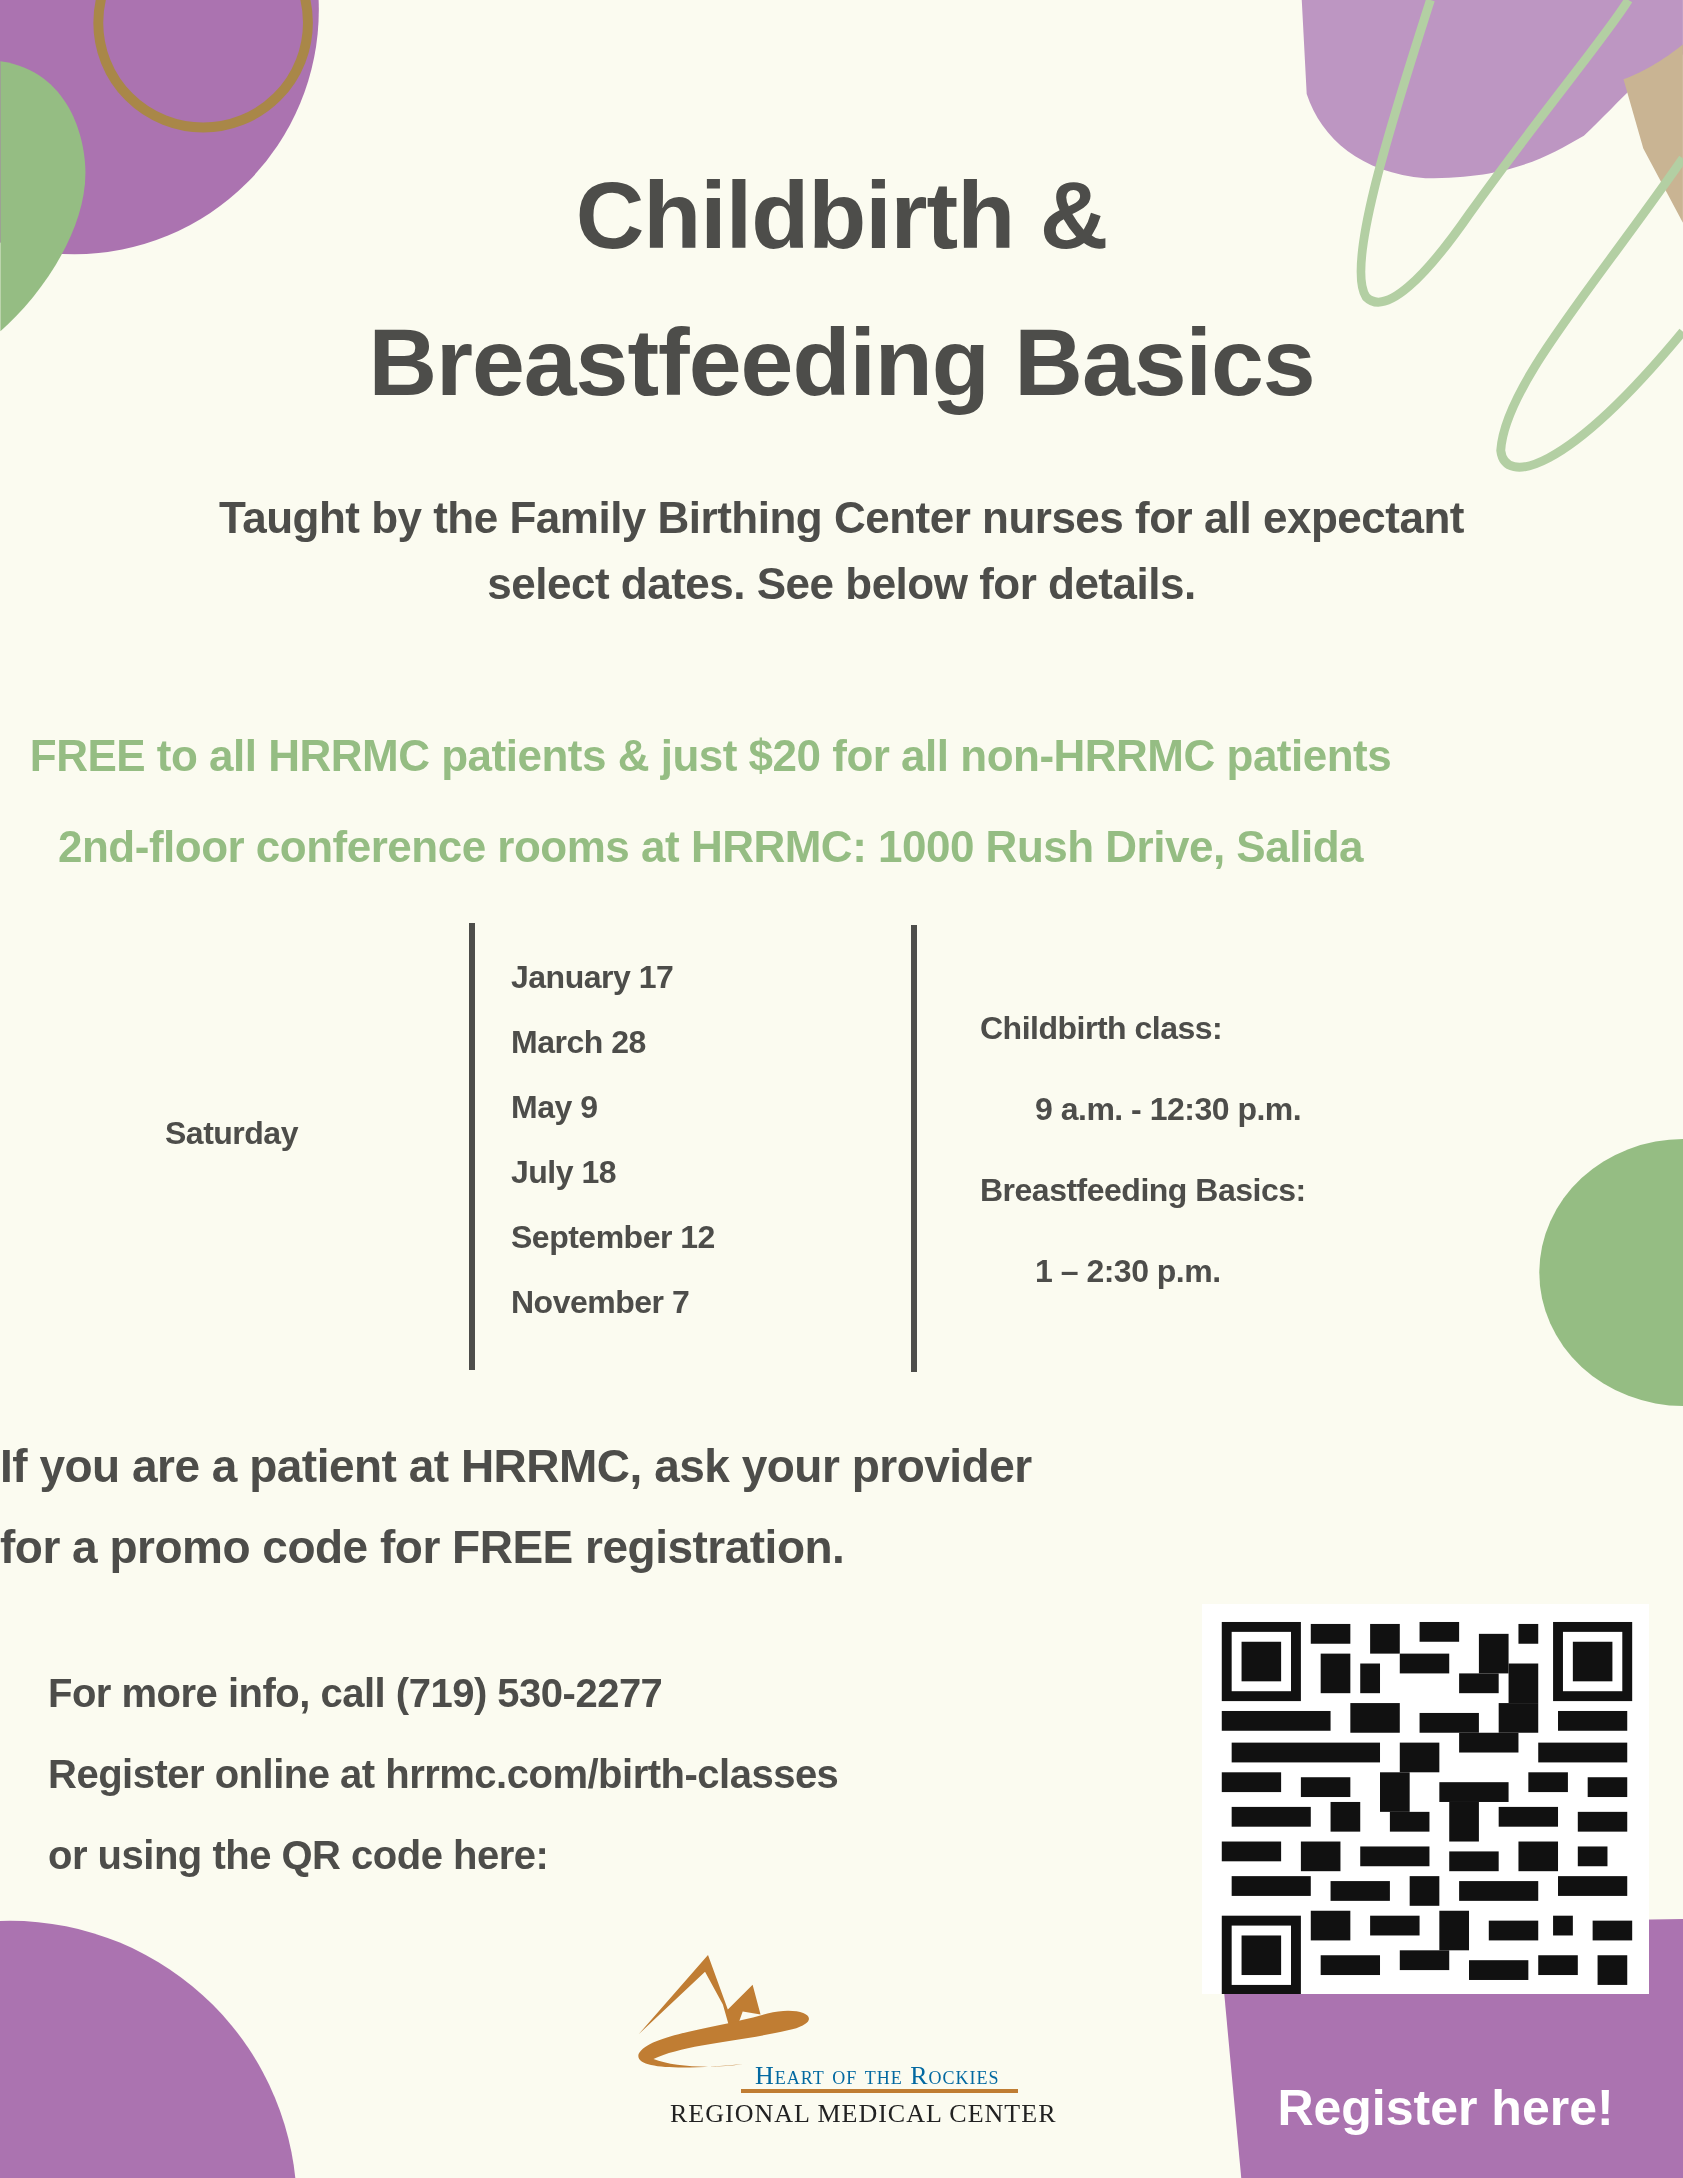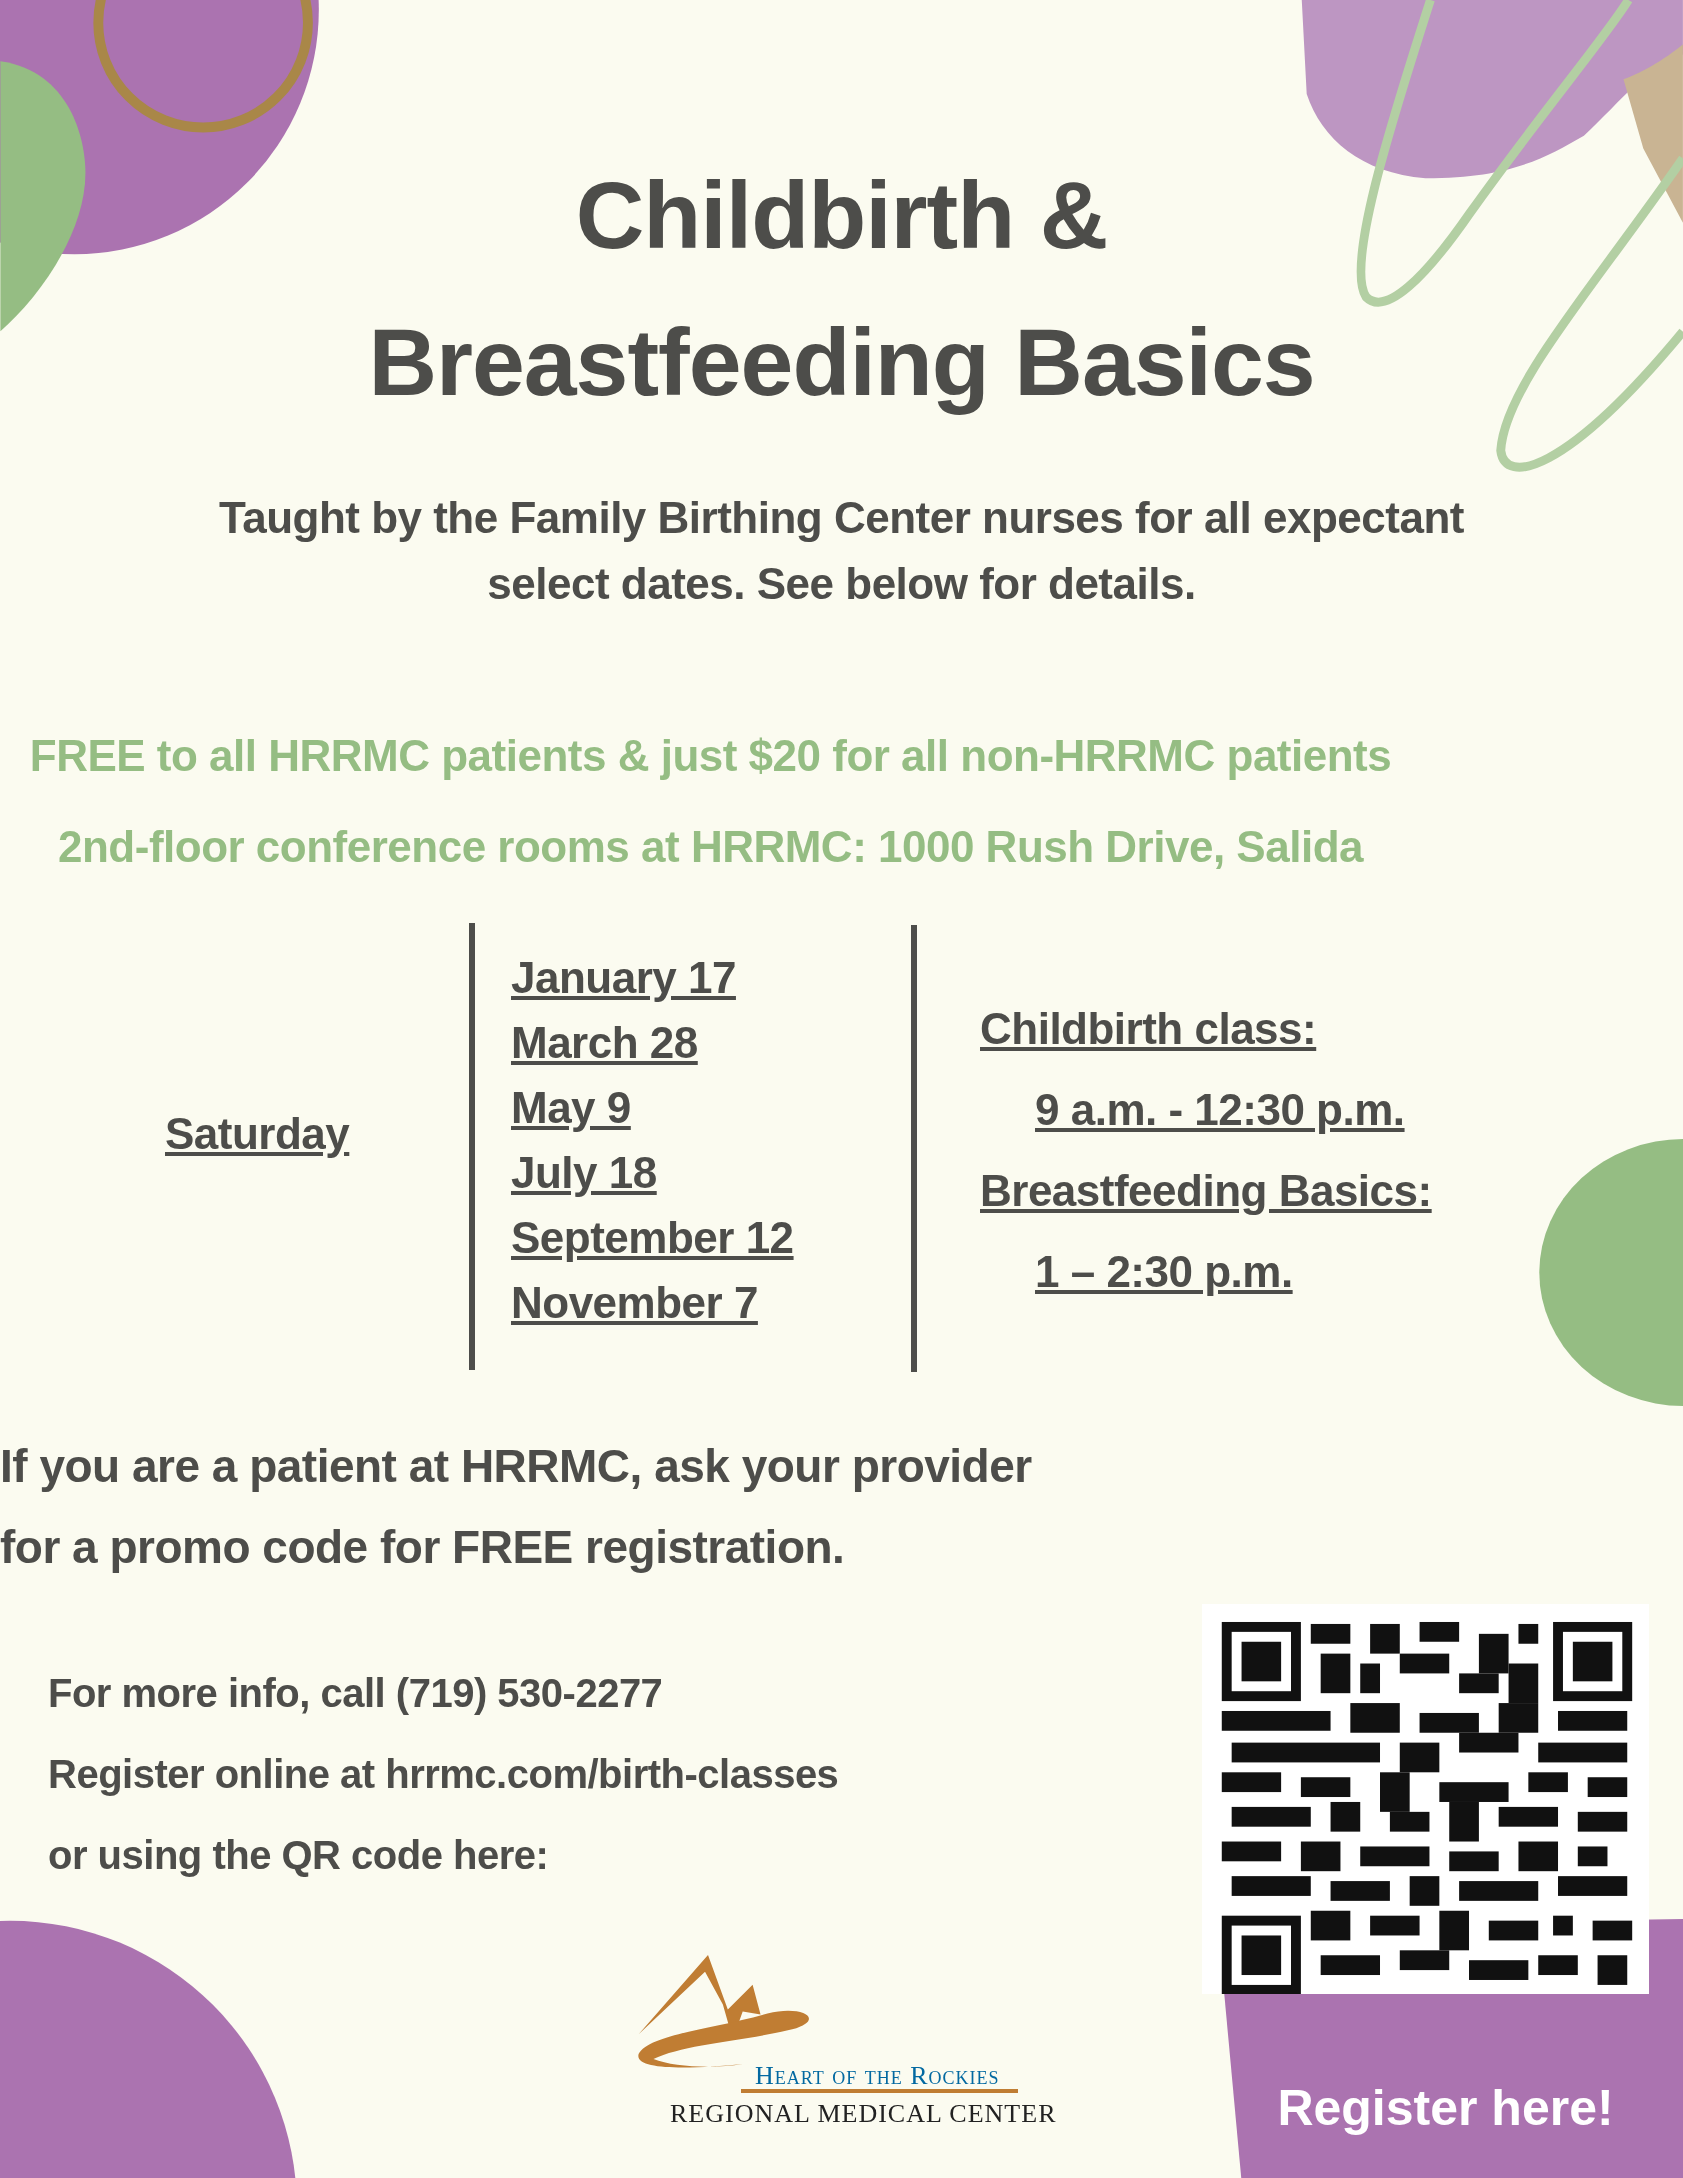--- a/index.html
+++ b/index.html
@@ -17,21 +17,21 @@
     color:#4d4d4a;
   }
   .intro {
     position:absolute; left:99px; width:1485px; text-align:center;
     font-weight:bold; font-size:44px; line-height:66px; letter-spacing:-0.5px;
   }
   .green-line {
     position:absolute; left:0; width:1421px; text-align:center;
     font-weight:bold; font-size:44px; color:#95bd83; letter-spacing:-0.5px;
   }
-  .sched-text { font-weight:bold; font-size:44px; line-height:65px; letter-spacing:-0.5px;text-decoration:underline; }
+  .sched-text { font-weight:bold; font-size:32px; line-height:65px; letter-spacing:-0.5px; }
   .vline { position:absolute; width:6px; background:#4d4d4a; }
   .promo {
     position:absolute; left:0; width:1397px; text-align:left;
     font-weight:bold; font-size:46px; line-height:81px; letter-spacing:-0.5px;
   }
   .contact {
     position:absolute; left:48px; font-weight:bold; font-size:40px; line-height:81px; letter-spacing:-0.5px;
   }
   .qr-box { position:absolute; left:1202px; top:1604px; width:447px; height:390px; background:#ffffff; }
   .reg-panel {

